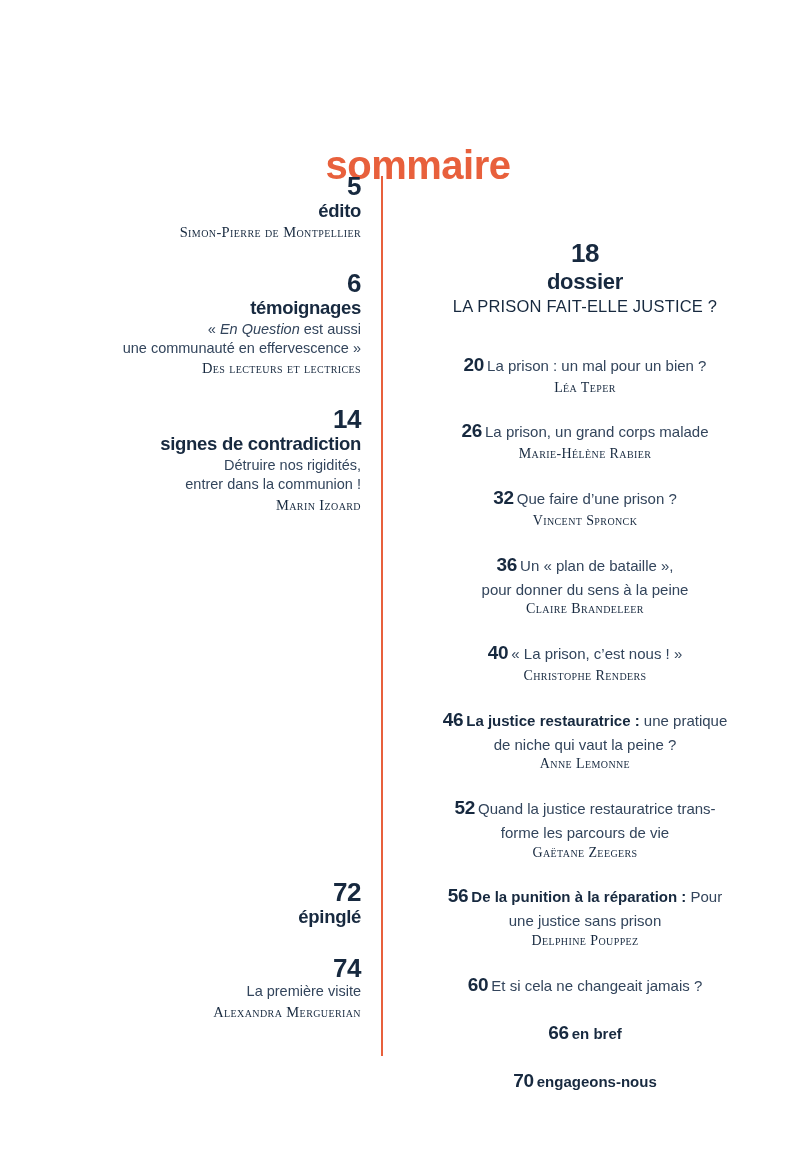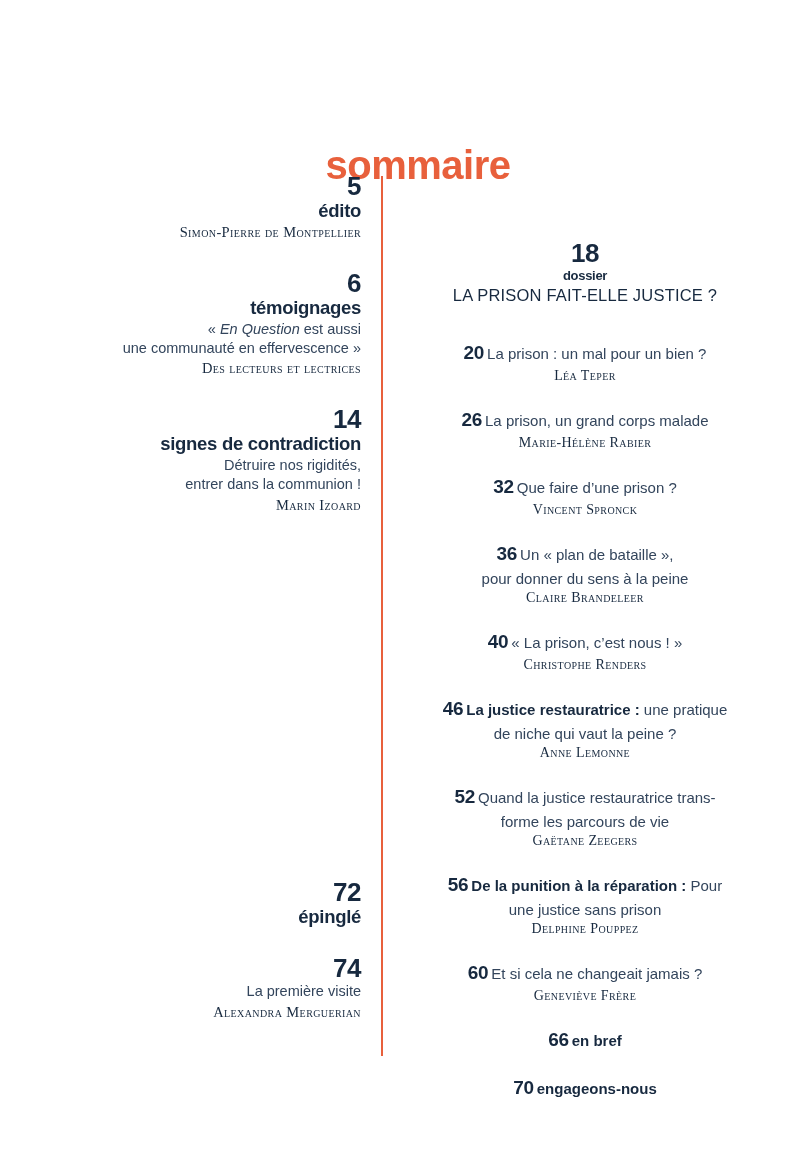--- a/index.html
+++ b/index.html
@@ -101,21 +101,21 @@
   #dossier-block { margin-bottom: 34px; }
   #dossier-block .num {
     display: block;
     font-size: 26px;
     font-weight: bold;
     line-height: 1.1;
     letter-spacing: -0.5px;
   }
   #dossier-block .kicker {
     display: block;
-    font-size: 13px;
+    font-size: 22px;
     font-weight: bold;
     line-height: 1.25;
     letter-spacing: -0.3px;
   }
   #dossier-block .headline {
     display: block;
     font-size: 16.5px;
     font-weight: normal;
     line-height: 1.3;
     letter-spacing: 0.2px;
@@ -249,21 +249,20 @@
   </div>
 
   <div class="rentry">
     <div class="line"><span class="num">56</span><b>De la punition à la réparation :</b><span class="txt"> Pour</span></div>
     <div class="line">une justice sans prison</div>
     <span class="author">Delphine Pouppez</span>
   </div>
 
   <div class="rentry">
     <div class="line"><span class="num">60</span><span class="txt">Et si cela ne changeait jamais ?</span></div>
-    <span class="author">Geneviève Frère</span>
   </div>
 
   <div class="rentry plain">
     <div class="line"><span class="num">66</span><span class="txt">en bref</span></div>
   </div>
 
   <div class="rentry plain">
     <div class="line"><span class="num">70</span><span class="txt">engageons-nous</span></div>
   </div>
 

